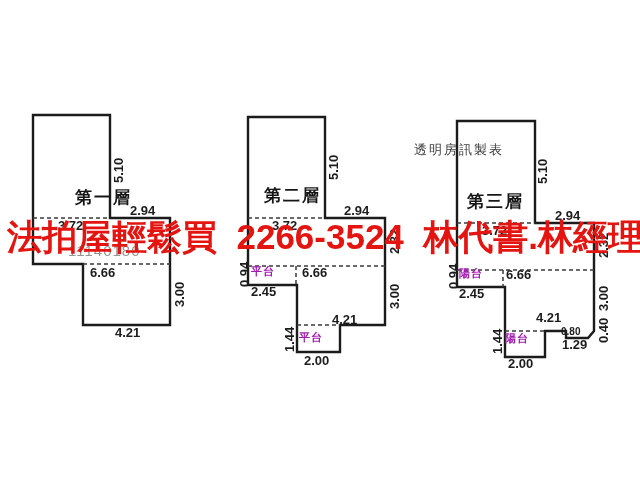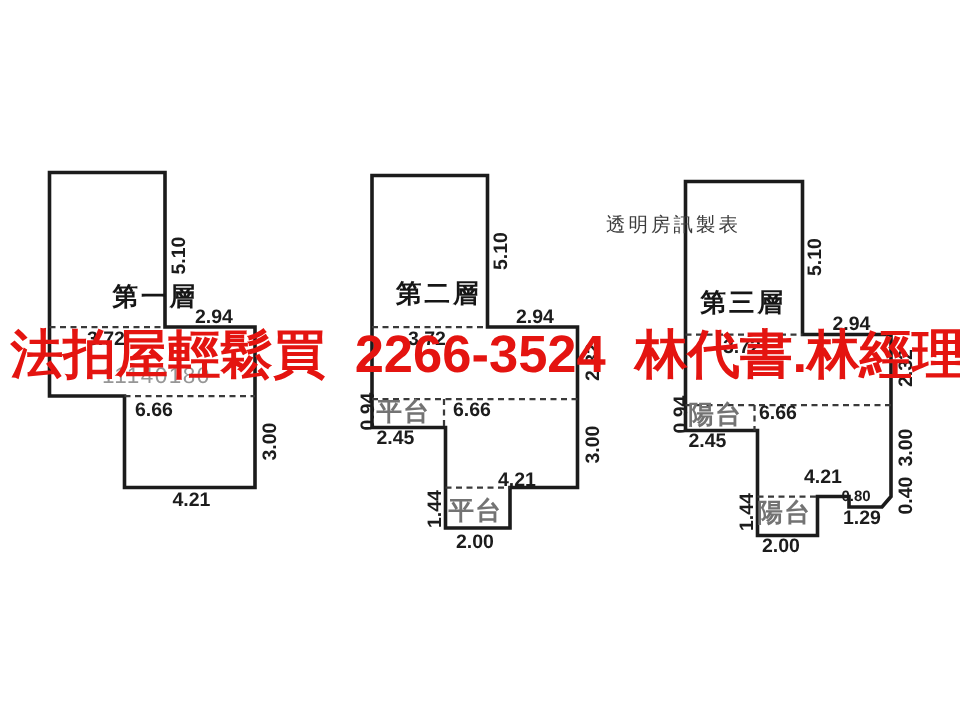--- a/index.html
+++ b/index.html
@@ -40,24 +40,24 @@
     transform: rotate(-90deg);
     transform-origin: 0 0;
   }
   .floor {
     font-size: 17px;
     font-weight: 700;
     letter-spacing: 2px;
     color: #161616;
   }
   .room {
-    font-size: 17px;
+    font-size: 11px;
     font-weight: 700;
     letter-spacing: 1px;
-    color: #737373;
+    color: #a21caf;
   }
   .wm {
     font-size: 15px;
     font-weight: 400;
     letter-spacing: 1px;
     color: #969696;
   }
   .note {
     font-size: 13px;
     font-weight: 400;
@@ -111,21 +111,21 @@
     <div class="lbl dimv" style="left: 388px; top: 254px;">2.32</div>
     <div class="lbl dimv" style="left: 238px; top: 287px;">0.94</div>
     <div class="lbl room" style="left: 251px; top: 266px;">平台</div>
     <div class="lbl dim" style="left: 302px; top: 266px;">6.66</div>
     <div class="lbl dim" style="left: 251px; top: 285px;">2.45</div>
     <div class="lbl dimv" style="left: 388px; top: 309px;">3.00</div>
     <div class="lbl dim" style="left: 332px; top: 313px;">4.21</div>
     <div class="lbl dimv" style="left: 283px; top: 352px;">1.44</div>
     <div class="lbl room" style="left: 299px; top: 332px;">平台</div>
     <div class="lbl dim" style="left: 304px; top: 354px;">2.00</div>
-    <div class="lbl note" style="left: 404px; top: 143px;">透明房訊製表</div>
+    <div class="lbl note" style="left: 414px; top: 143px;">透明房訊製表</div>
     <div class="lbl floor" style="left: 467px; top: 193px;">第三層</div>
     <div class="lbl dimv" style="left: 536px; top: 184px;">5.10</div>
     <div class="lbl dim" style="left: 555px; top: 209px;">2.94</div>
     <div class="lbl dim" style="left: 482px; top: 224px;">3.72</div>
     <div class="lbl dimv" style="left: 597px; top: 258px;">2.32</div>
     <div class="lbl dimv" style="left: 447px; top: 289px;">0.94</div>
     <div class="lbl room" style="left: 459px; top: 268px;">陽台</div>
     <div class="lbl dim" style="left: 506px; top: 268px;">6.66</div>
     <div class="lbl dim" style="left: 459px; top: 287px;">2.45</div>
     <div class="lbl dimv" style="left: 597px; top: 311px;">3.00</div>

